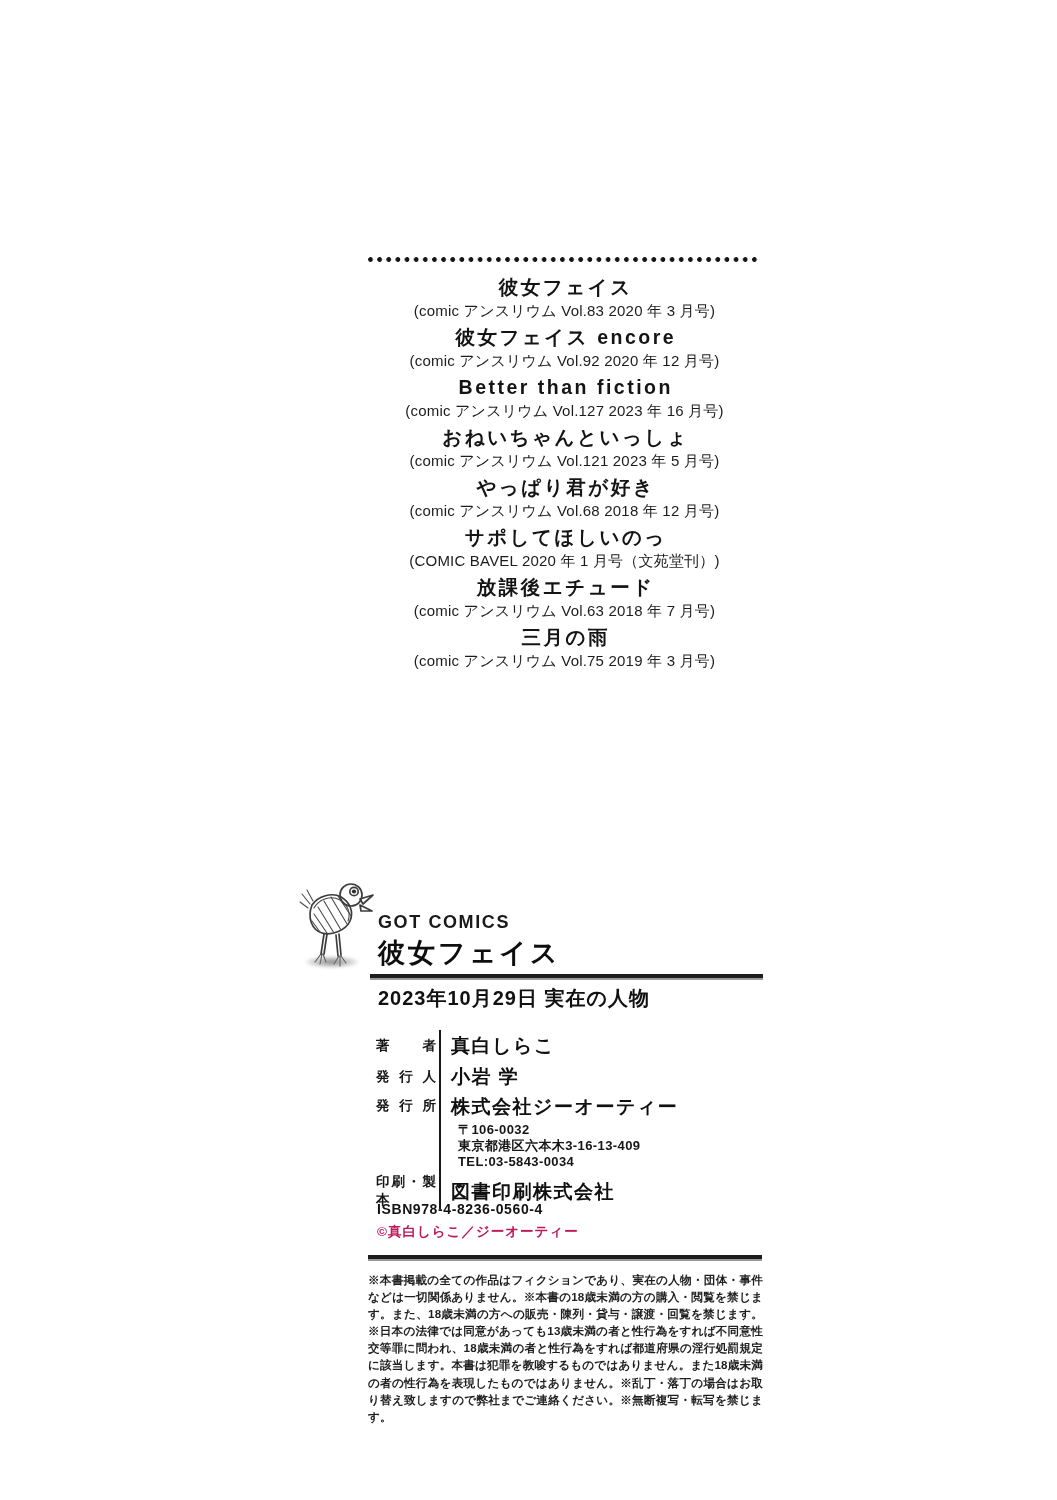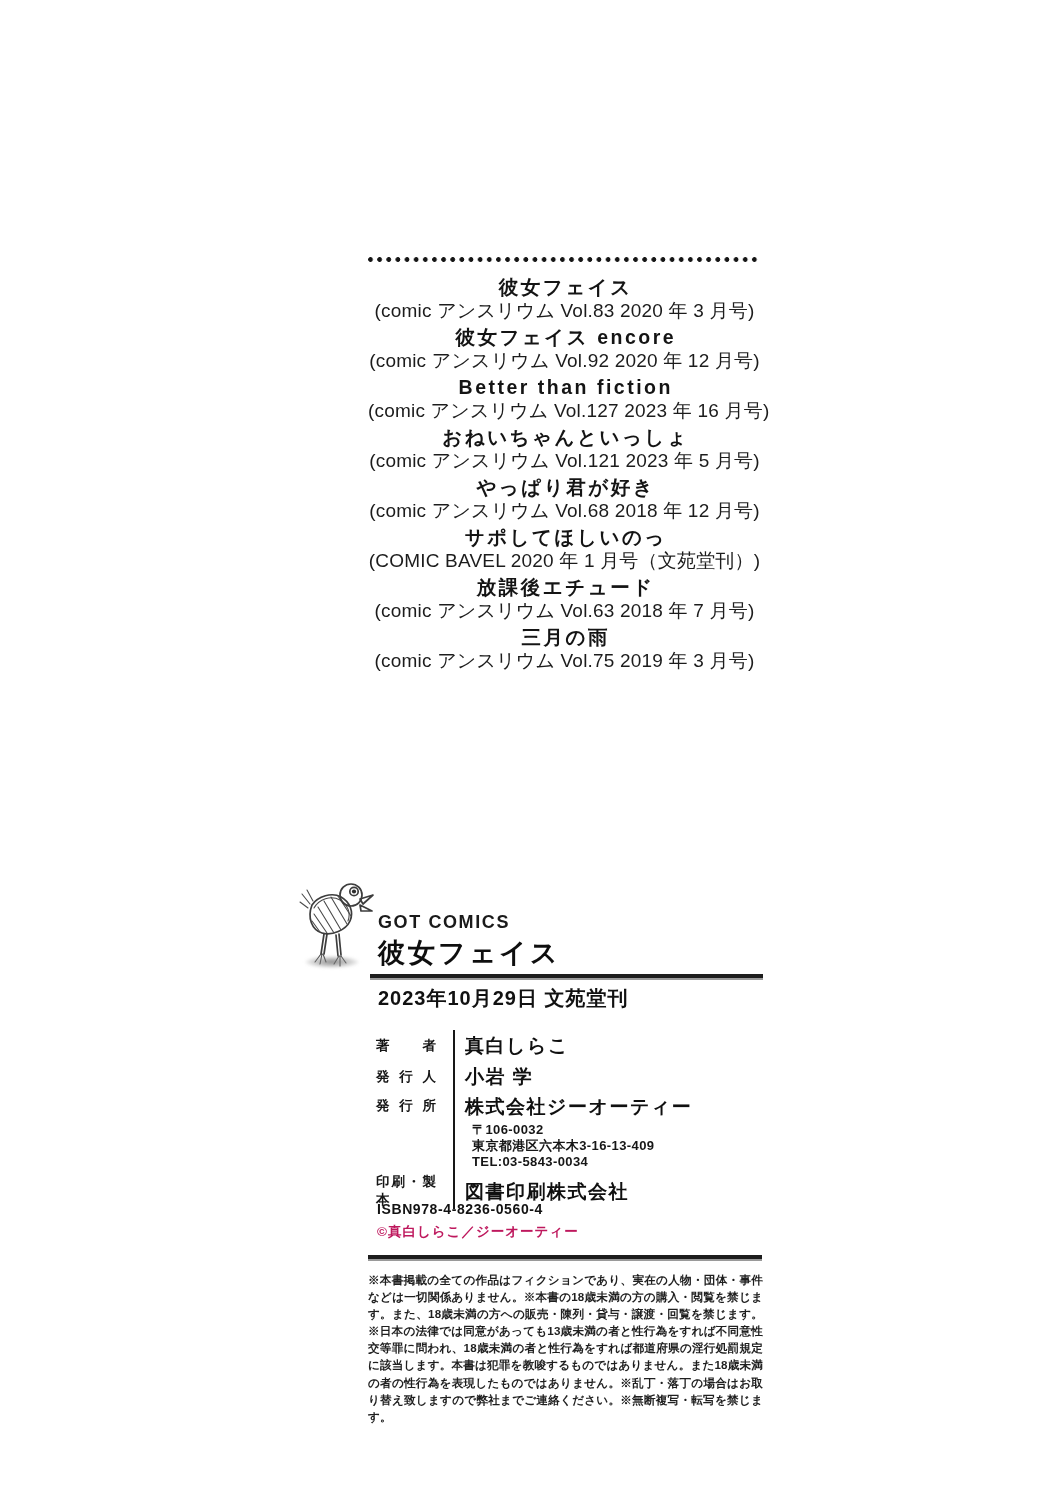--- a/index.html
+++ b/index.html
@@ -27,21 +27,21 @@
     background-image:radial-gradient(circle at 2.5px 2.5px, #151515 2.05px, transparent 2.7px);
     background-size:9.15px 5px; background-repeat:repeat-x;
   }
   .works { margin-top:13px; }
   .work { height:50px; }
   .work-title {
     font-size:19.5px; font-weight:bold; letter-spacing:2.5px; text-indent:2.5px;
     line-height:25px; white-space:nowrap;
   }
   .work-source {
-    font-size:19px; letter-spacing:0.2px; line-height:18px; margin-top:2px;
+    font-size:15px; letter-spacing:0.2px; line-height:18px; margin-top:2px;
     color:#1c1c1c; white-space:nowrap;
   }
 
   
   .bird-logo { position:absolute; left:296px; top:878px; width:78px; height:92px; }
   .bird-shadow {
     position:absolute; left:305px; top:956px; width:54px; height:12px;
     background:radial-gradient(ellipse at center, rgba(110,110,110,0.8) 0%, rgba(150,150,150,0.35) 55%, rgba(255,255,255,0) 75%);
     border-radius:50%;
     filter:blur(1.5px);
@@ -68,21 +68,21 @@
   }
   .credits { position:absolute; left:376px; top:1030px; width:390px; }
   .credit-row { display:flex; align-items:stretch; }
   .credit-label {
     width:60px; flex:0 0 60px;
     font-size:13.5px; font-weight:bold; color:#161616;
     text-align:justify; text-align-last:justify;
     display:block; align-self:center;
   }
   .credit-value-box {
-    margin-left:17px; border-left:2.5px solid #161616; padding-left:10px;
+    margin-left:3px; border-left:2.5px solid #161616; padding-left:10px;
     flex:1 1 auto; display:flex; flex-direction:column; justify-content:center;
   }
   .row-simple { min-height:31px; }
   .credit-value {
     font-size:19px; font-weight:bold; letter-spacing:1.5px; color:#101010;
     line-height:29px; white-space:nowrap;
   }
   .row-publisher .credit-label { align-self:flex-start; margin-top:5px; }
   .credit-details { padding-left:7px; margin-top:1px; padding-bottom:4px; }
   .credit-detail {
@@ -170,21 +170,21 @@
     <path class="ink" d="M28,56 L25,76 M31,56 L28,76"></path>
     <path class="ink-thin" d="M25,76 L19,84 M26,76 L24,86 M27,76 L30,84"></path>
     <path class="ink" d="M40,57 L42,78 M43,56 L45,77"></path>
     <path class="ink-thin" d="M43,78 L38,86 M44,78 L44,88 M45,78 L50,85"></path>
   </svg>
   <div class="bird-shadow"></div>
 
   <div class="brand">GOT COMICS</div>
   <div class="book-title">彼女フェイス</div>
   <div class="double-rule rule-title"></div>
-  <div class="edition-date">2023年10月29日 文苑堂刊</div>
+  <div class="edition-date">2023年10月29日 実在の人物</div>
 
   <div class="credits">
     <div class="credit-row row-simple">
       <span class="credit-label">著者</span>
       <div class="credit-value-box">
         <span class="credit-value">真白しらこ</span>
       </div>
     </div>
     <div class="credit-row row-simple">
       <span class="credit-label">発行人</span>

